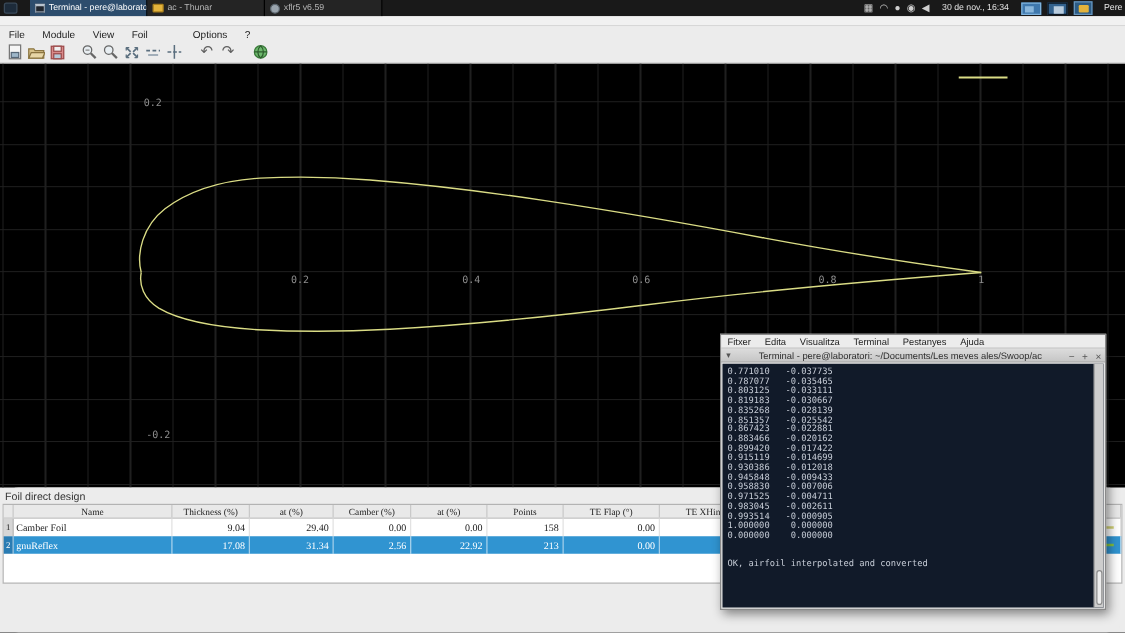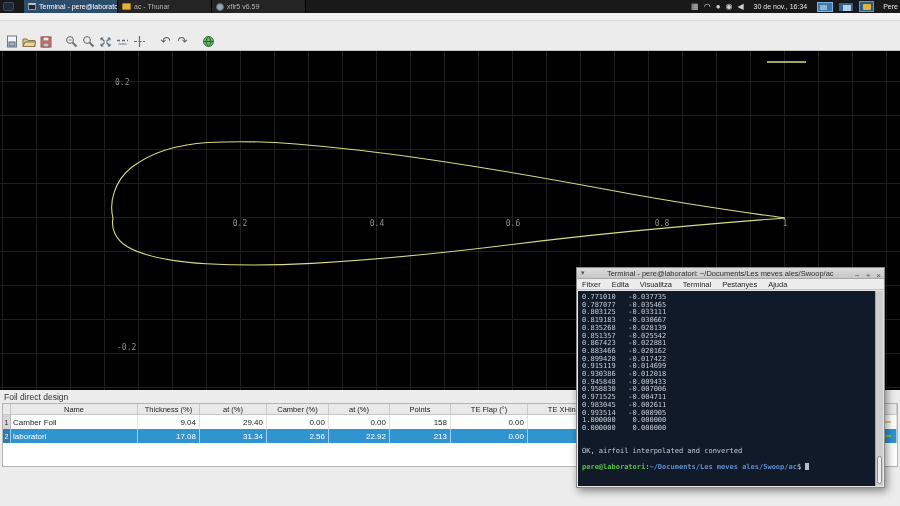--- a/index.html
+++ b/index.html
@@ -52,21 +52,21 @@
     background-position:2px 0, 0 -2px; }
   #plot svg { position:absolute; left:0; top:0; }
   .tick { position:absolute; color:#8f8f8f; font-size:8px; font-family:"DejaVu Sans Mono", monospace; transform:translateX(-50%); }
   .ytick { transform:none; }
 
   
   #bottom { position:absolute; left:0; top:390px; width:900px; height:116px; background:#ececec;border-radius:15px; }
   #design-title { position:absolute; left:4px; top:2px; font-size:8.5px; color:#333; }
   #tbl { position:absolute; left:2px; top:13px; width:896px; height:64px; background:#fff;
     border:1px solid #b3b3b3; font-size:8px; color:#222; }
-  .trow { display:flex; height:14px; }
+  .trow { display:flex; height:14px;font-family:Liberation Serif, serif; }
   .trow.head { height:11px; background:#e9e9e9; border-bottom:1px solid #c6c6c6; }
   .th { display:flex; align-items:center; justify-content:center; border-right:1px solid #c9c9c9;
     overflow:hidden; white-space:nowrap; font-size:7.5px; }
   .td { display:flex; align-items:center; border-right:1px solid #e2e2e2; overflow:hidden; white-space:nowrap; }
   .td.num { justify-content:flex-end; padding-right:3px; font-size:8px; }
   .td.name { padding-left:2px; }
   .td.rownum { background:#d6d6d6; justify-content:center; font-size:7px; border-right:1px solid #b9b9b9; }
   .trow.sel .td { background:#3094d1; color:#fff; border-right:1px solid rgba(255,255,255,.55); }
   .trow.sel .td.rownum { background:#2a7cb3; }
   .styledash { width:22px; height:2px; margin-left:auto; margin-right:5px; }
@@ -130,20 +130,28 @@
           <i></i>
         </span>
       <span id="launcher">
           <b></b>
         </span>
       <span id="user-label">Pere</span>
     </div>
   </div>
 
   <div id="win-top"></div>
+  <div id="menubar">
+      <span class="menu-item">File</span>
+      <span class="menu-item">Module</span>
+      <span class="menu-item">View</span>
+      <span class="menu-item">Foil</span>
+      <span class="menu-item gap">Options</span>
+      <span class="menu-item">?</span>
+    </div>
   <div id="toolbar">
       <span class="tool">
         <svg width="12" height="13">
           <rect x="1.5" y="1" width="9" height="11" fill="#f5f5f5" stroke="#777"></rect>
           <rect x="3" y="7" width="6" height="4" fill="#9db6c9" stroke="#567"></rect>
         </svg>
       </span>
       <span class="tool">
         <svg width="14" height="12">
           <path d="M1,3 h4 l1,1.5 h7 v6 h-12 z" fill="#d8c38a" stroke="#8a7440"></path>
@@ -245,51 +253,51 @@
           <div class="td num" style="width: 61px;">158</div>
           <div class="td num" style="width: 77px;">0.00</div>
           <div class="td num" style="width: 77px;">0.00</div>
           <div class="td" style="flex: 1 1 0%;"></div>
           <div class="td" style="width: 38px;">
             <span class="styledash" style="background: rgb(210, 210, 119);"></span>
           </div>
         </div>
         <div class="trow sel">
           <div class="td rownum" style="width: 8px;">2</div>
-          <div class="td name" style="width: 127px;">laboratori</div>
+          <div class="td name" style="width: 127px;">gnuReflex</div>
           <div class="td num" style="width: 62px;">17.08</div>
           <div class="td num" style="width: 67px;">31.34</div>
           <div class="td num" style="width: 62px;">2.56</div>
           <div class="td num" style="width: 61px;">22.92</div>
           <div class="td num" style="width: 61px;">213</div>
           <div class="td num" style="width: 77px;">0.00</div>
           <div class="td num" style="width: 77px;">0.00</div>
           <div class="td" style="flex: 1 1 0%;"></div>
           <div class="td" style="width: 38px;">
             <span class="styledash" style="background: rgb(134, 196, 64);"></span>
           </div>
         </div>
       </div>
 
   </div>
 
   <div id="terminal">
-    <div id="term-titlebar">
-      <span id="term-menuicon">▾</span>
-      <span id="term-title">Terminal - pere@laboratori: ~/Documents/Les meves ales/Swoop/ac</span>
-      <span id="term-btns"><span class="wbtn">−</span><span class="wbtn">+</span><span class="wbtn">×</span></span>
-    </div>
     <div id="term-menubar">
         <span>Fitxer</span>
         <span>Edita</span>
         <span>Visualitza</span>
         <span>Terminal</span>
         <span>Pestanyes</span>
         <span>Ajuda</span>
       </div>
+    <div id="term-titlebar">
+      <span id="term-menuicon">▾</span>
+      <span id="term-title">Terminal - pere@laboratori: ~/Documents/Les meves ales/Swoop/ac</span>
+      <span id="term-btns"><span class="wbtn">−</span><span class="wbtn">+</span><span class="wbtn">×</span></span>
+    </div>
     <div id="term-body">
       <pre id="term-pre">0.771010   -0.037735
 0.787077   -0.035465
 0.803125   -0.033111
 0.819183   -0.030667
 0.835268   -0.028139
 0.851357   -0.025542
 0.867423   -0.022881
 0.883466   -0.020162
 0.899420   -0.017422
@@ -300,20 +308,19 @@
 0.971525   -0.004711
 0.983045   -0.002611
 0.993514   -0.000905
 1.000000    0.000000
 0.000000    0.000000
 
 
 OK, airfoil interpolated and converted
 
 </pre>
-      <div id="term-prompt"><span class="p-user">pere@laboratori</span><span>:</span><span class="p-path">~/Documents/Les meves ales/Swoop/ac</span><span>$ </span><span id="cursor"></span></div>
       <div id="term-scroll">
         <div id="term-thumb"></div>
       </div>
     </div>
   </div>
 
 </div>
 
 </body></html>

